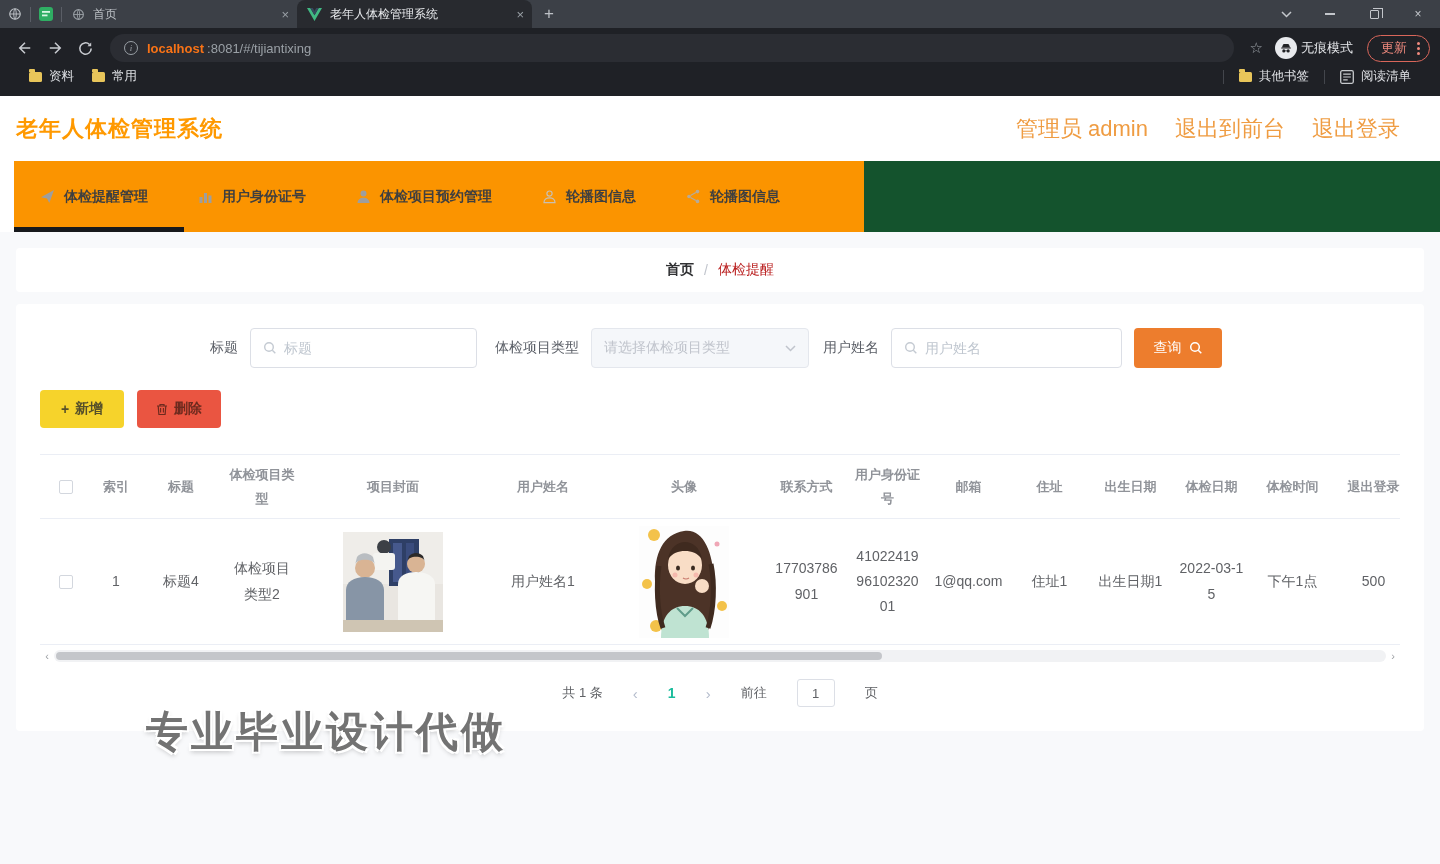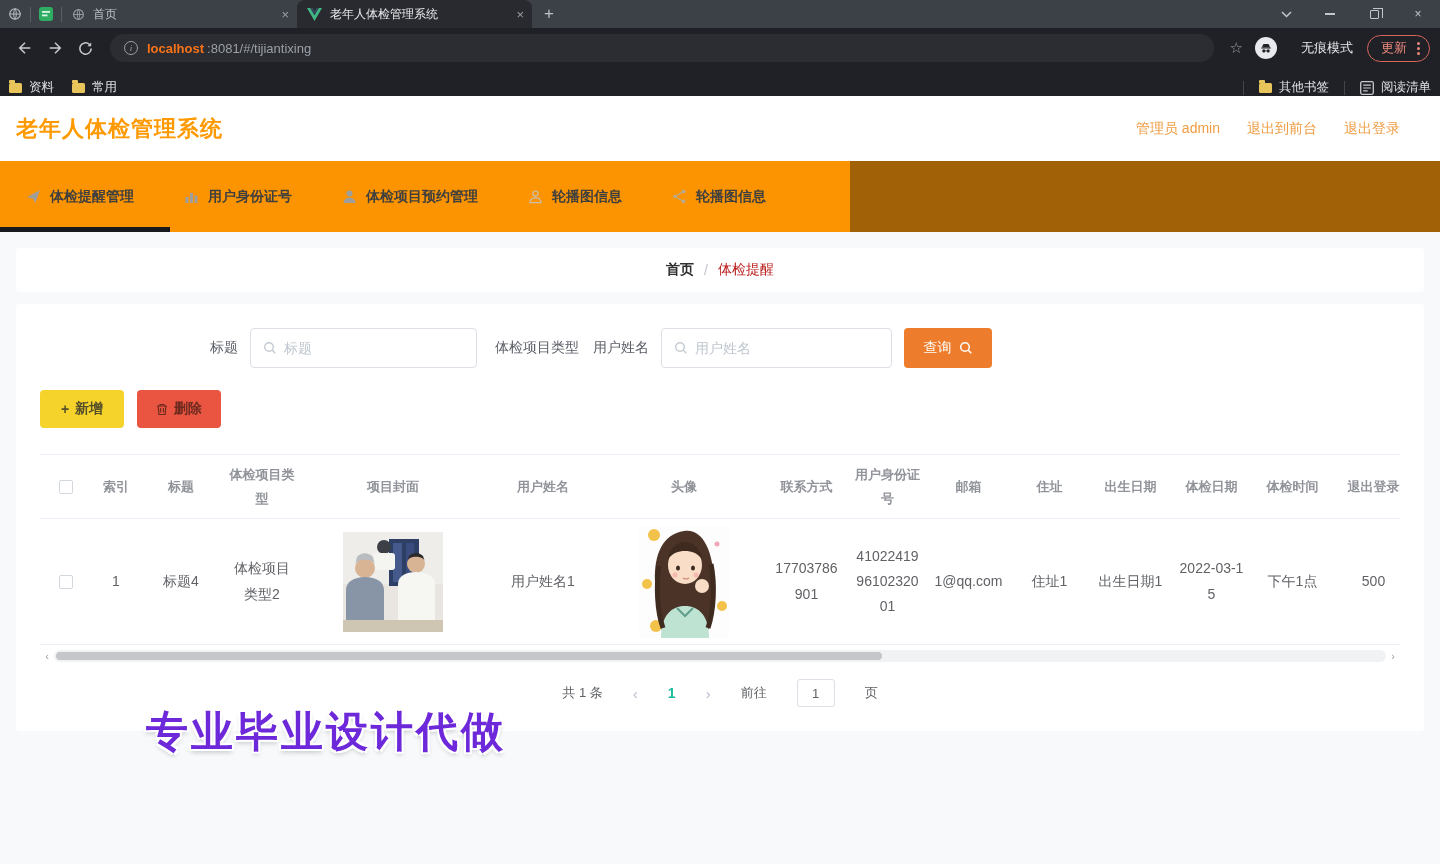--- a/index.html
+++ b/index.html
@@ -21,40 +21,40 @@
   .restore-box::before { content:""; position:absolute; top:-3px; left:2px; width:9px; height:9px; border-top:1.2px solid #c3c6cb; border-right:1.2px solid #c3c6cb; }
   .minimize-line { width:10px; height:1.5px; background:#c3c6cb; }
 
   .toolbar { height:40px; background:#1f2126; display:flex; align-items:center; padding:0 10px; }
   .nav-btn { width:30px; height:30px; display:flex; align-items:center; justify-content:center; }
   .omnibox { flex:1; height:28px; background:#2b2d33; border-radius:14px; margin:0 10px; display:flex; align-items:center; padding:0 14px; gap:9px; font-size:13px; }
   .info-circle { width:14px; height:14px; border:1.2px solid #9aa0a6; border-radius:50%; color:#9aa0a6; font-size:9px; font-style:italic; display:flex; align-items:center; justify-content:center; font-family:"Liberation Serif", serif; }
   .url-host { color:#f97316; font-weight:bold; }
   .url-rest { color:#9aa0a6; }
   .star { color:#9aa0a6; font-size:15px; margin:0 6px; }
-  .incog { display:flex; align-items:center; gap:24px; color:#e8eaed; font-size:13px; margin:0 6px; }
+  .incog { display:flex; align-items:center; gap:4px; color:#e8eaed; font-size:13px; margin:0 6px; }
   .incog-avatar { width:22px; height:22px; border-radius:50%; background:#e8eaed; display:flex; align-items:center; justify-content:center; }
   .update-chip { border:1px solid #d9665a; color:#f08a7e; border-radius:14px; height:27px; display:flex; align-items:center; padding:0 6px 0 13px; gap:7px; font-size:13px; margin-left:8px; }
   .kebab { display:flex; flex-direction:column; gap:2px; padding:0 3px; }
   .kebab i { width:3px; height:3px; border-radius:50%; background:#f08a7e; }
 
-  .bookmarks { height:28px; background:#1f2126; display:flex; align-items:flex-end; padding:0 0; font-size:12.5px; color:#dfe1e5; }
+  .bookmarks { height:28px; background:#1f2126; display:flex; align-items:flex-start; padding:0 20px; font-size:12.5px; color:#dfe1e5; }
   .bm { display:flex; align-items:center; gap:7px; padding:0 9px; }
   .folder { width:13px; height:10px; background:#e8c55a; border-radius:1.5px; position:relative; }
   .folder::before { content:""; position:absolute; top:-3px; left:0; width:6px; height:3px; background:#e8c55a; border-radius:1px 1px 0 0; }
   .bm-right { margin-left:auto; display:flex; align-items:center; }
   .bm-divider { width:1px; height:14px; background:#43464c; margin:0 6px; }
 
   
   .app-header { height:65px; background:#fff; display:flex; align-items:center; padding:0 40px 0 16px; }
   .app-title { color:#ff9900; font-size:22px; font-weight:bold; letter-spacing:1px; }
-  .header-links { margin-left:auto; display:flex; gap:27px; font-size:14px; color:#ef9c42; }
+  .header-links { margin-left:auto; display:flex; gap:27px; font-size:22px; color:#ef9c42; }
   .header-links span { cursor:pointer; }
 
-  .nav-wrap { height:71px; background:#a16207; position:relative; }
+  .nav-wrap { height:71px; background:#14532d; position:relative;margin-left:14px; }
   .nav-bar { width:850px; height:71px; background:#fb9400; display:flex; align-items:center; padding-left:26px; gap:50px; }
   .nav-item { display:flex; align-items:center; gap:9px; font-size:14px; color:#3f3f3f; font-weight:bold; cursor:pointer; }
   .nav-indicator { position:absolute; left:0; bottom:0; width:170px; height:5px; background:#17191c; }
 
   .content { height:632px; background:#f8f9fb; padding-top:16px; position:relative; }
   .crumb-band { margin:0 16px; height:44px; background:#fff; border-radius:4px; display:flex; align-items:center; justify-content:center; gap:10px; font-size:14px; }
   .crumb-home { color:#303133; font-weight:bold; }
   .crumb-sep { color:#c0c4cc; }
   .crumb-cur { color:#b91c1c; }
 
@@ -84,21 +84,21 @@
   .hscroll { width:1360px; height:14px; display:flex; align-items:center; margin-top:4px; }
   .hs-arrow { width:14px; font-size:11px; color:#9c9fa3; text-align:center; cursor:pointer; }
   .hs-track { flex:1; height:12px; background:#f1f2f4; border-radius:6px; position:relative; }
   .hs-thumb { position:absolute; left:2px; top:2px; width:62%; height:8px; background:#c4c6ca; border-radius:4px; cursor:grab; }
 
   .pager { display:flex; align-items:center; justify-content:center; gap:30px; margin-top:16px; font-size:13px; color:#606266; }
   .pg-arrow { color:#b4bccc; font-size:15px; cursor:pointer; }
   .pg-num { color:#1abc9c; font-weight:bold; font-size:14px; cursor:pointer; }
   .pg-goto-input { width:38px; height:28px; border:1px solid #dcdfe6; border-radius:3px; text-align:center; font-size:13px; color:#606266; outline:none; font-family:"Liberation Sans",sans-serif; }
 
-  .watermark { position:absolute; left:146px; top:704px; font-size:42px; font-weight:bold; letter-spacing:3px; color:#6d28d9;
+  .watermark { position:absolute; left:146px; top:704px; font-size:42px; font-weight:bold; letter-spacing:3px; color:#737373;
     text-shadow:-2px -2px 0 #fff, 2px -2px 0 #fff, -2px 2px 0 #fff, 2px 2px 0 #fff, 0 3px 5px rgba(0,0,0,0.25); white-space:nowrap; }
 
   svg { display:block; }
 </style>
 </head>
 <body>
 
 <div class="tabstrip">
   <div class="pinned">
     <span>
@@ -307,20 +307,28 @@
         <span>
           <svg width="14" height="14" viewBox="0 0 14 14">
               <circle cx="6" cy="6" r="4.3" fill="none" stroke="#c4cad2" stroke-width="1.4"></circle>
               <path d="M9.3 9.3l3 3" stroke="#c4cad2" stroke-width="1.4"></path>
             </svg>
         </span>
         <input type="text" placeholder="标题" style="">
       </div>
 
       <span class="f-label ml18">体检项目类型</span>
+      <div class="sel">
+        <span>请选择体检项目类型</span>
+        <span>
+          <svg width="11" height="7" viewBox="0 0 11 7">
+              <path d="M1 1l4.5 4.5L10 1" fill="none" stroke="#c0c4cc" stroke-width="1.5"></path>
+            </svg>
+        </span>
+      </div>
 
       <span class="f-label ml14">用户姓名</span>
       <div class="inp w231">
         <span>
           <svg width="14" height="14" viewBox="0 0 14 14">
               <circle cx="6" cy="6" r="4.3" fill="none" stroke="#c4cad2" stroke-width="1.4"></circle>
               <path d="M9.3 9.3l3 3" stroke="#c4cad2" stroke-width="1.4"></path>
             </svg>
         </span>
         <input type="text" placeholder="用户姓名" style="">

